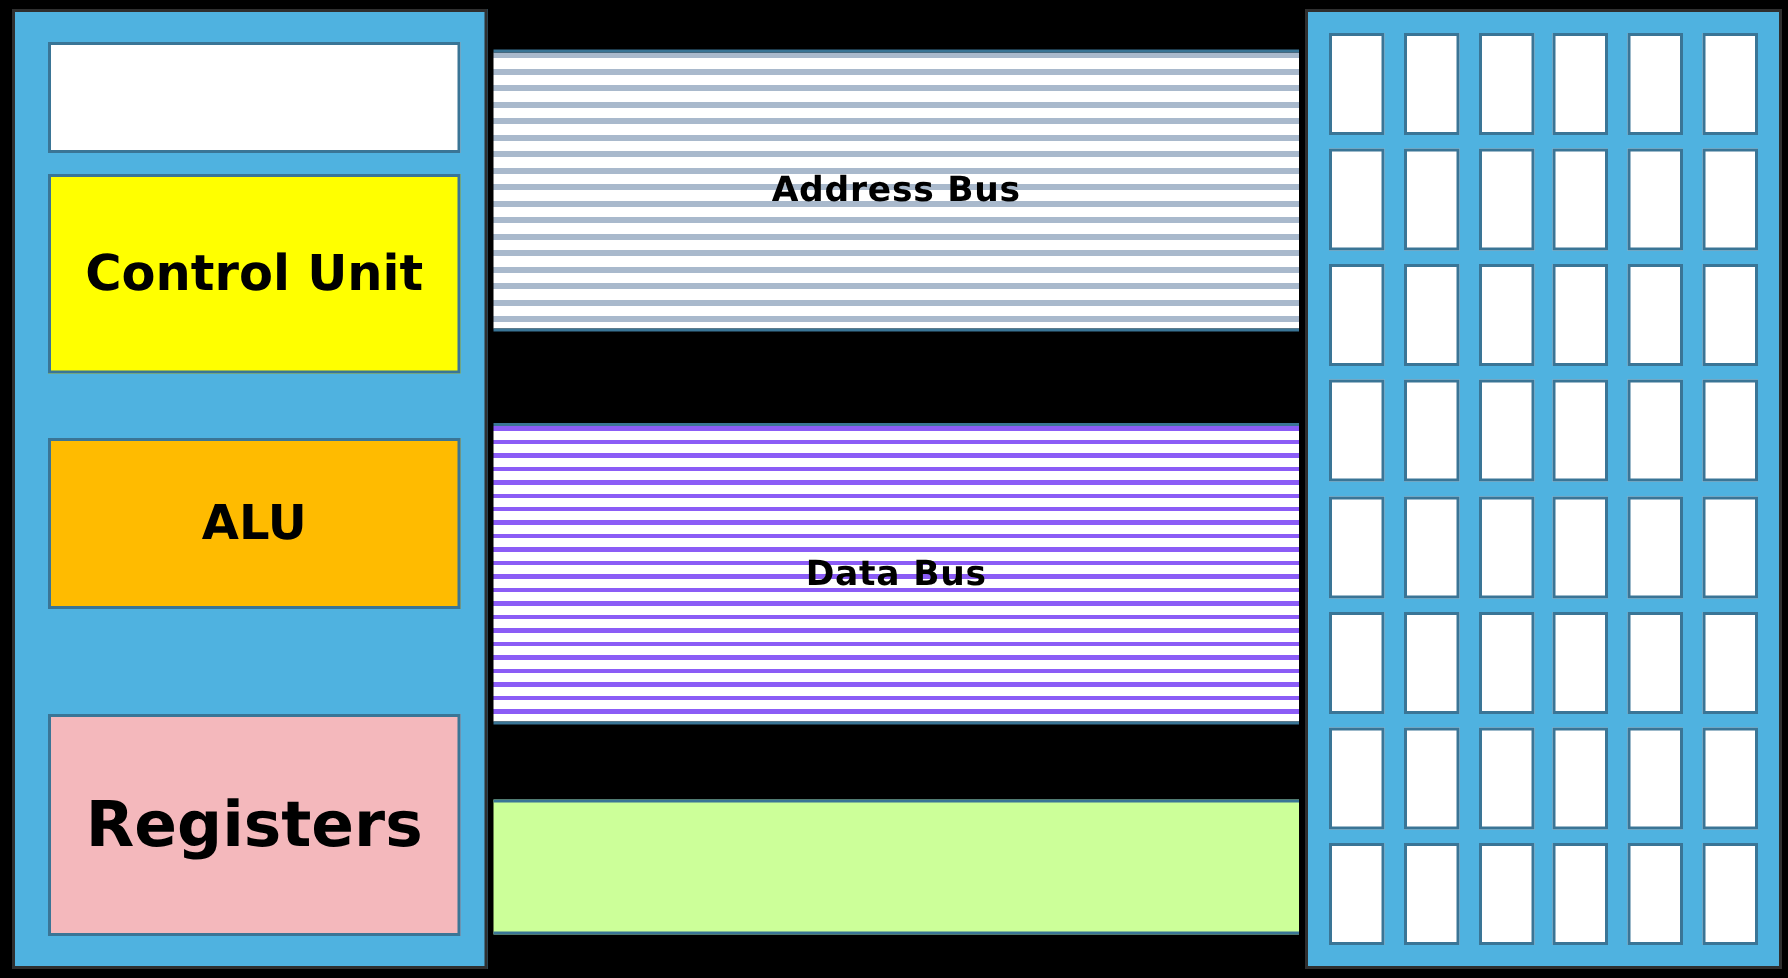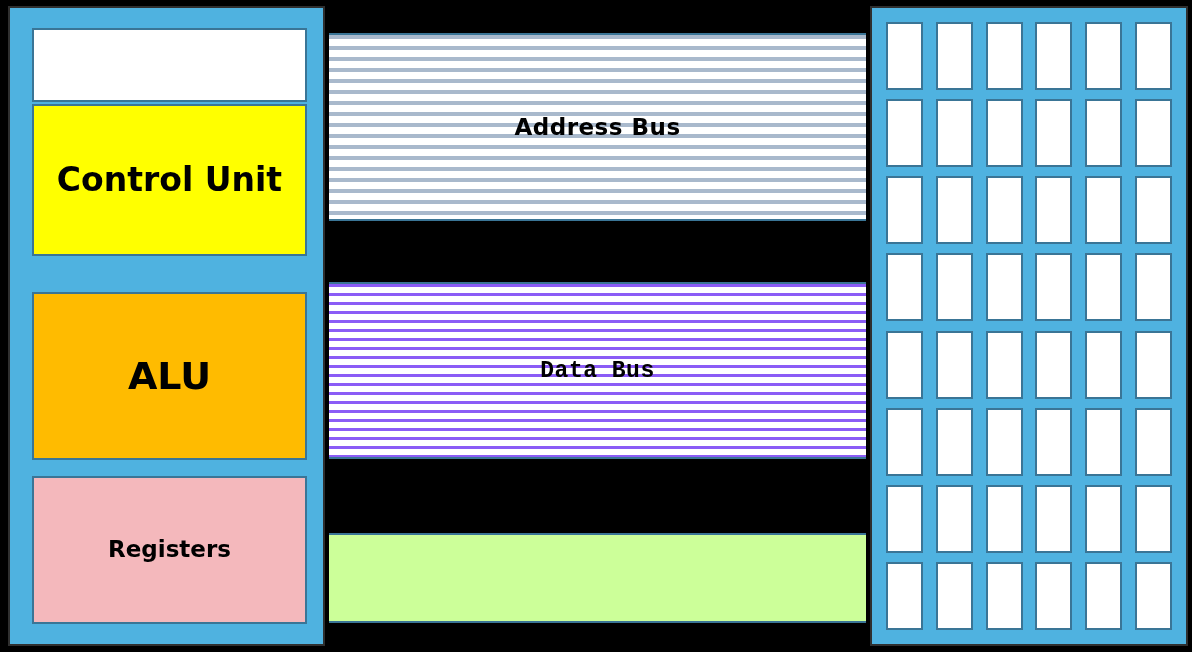--- a/index.html
+++ b/index.html
@@ -42,23 +42,23 @@
     display: flex;
     align-items: center;
     justify-content: center;
     text-align: center;
     color: #000000;
     font-weight: bold;
     line-height: 1.12;
   }
 
   .cpu-box-empty   { top: 20px;  height: 74px;  background: #FFFFFF; }
-  .cpu-box-control { top: 96px; height: 152px; background: #FFFF00; font-size: 33px; }
-  .cpu-box-alu     { top: 284px; height: 168px; background: #FFBB00; font-size: 38px; }
-  .cpu-box-regs    { top: 468px; height: 148px; background: #F4B8BC; font-size: 23px; }
+  .cpu-box-control { top: 108px; height: 133px; background: #FFFF00; font-size: 33px; }
+  .cpu-box-alu     { top: 284px; height: 114px; background: #FFBB00; font-size: 32px; }
+  .cpu-box-regs    { top: 468px; height: 148px; background: #F4B8BC; font-size: 42px; }
 
   
   .bus {
     position: absolute;
     left: 329px;
     width: 537px;
     box-sizing: border-box;
     display: flex;
     align-items: center;
     justify-content: center;
@@ -85,32 +85,31 @@
         #FFFFFF 4px,
         #FFFFFF 11px
       );
     border-top: 2px solid #3A7596;
     border-bottom: 2px solid #3A7596;
   }
 
   
   .bus-data {
     top: 282px;
-    height: 177px;
+    height: 201px;
     background:
       repeating-linear-gradient(
         to bottom,
         #8B5CF6 0px,
         #8B5CF6 3px,
         #FFFFFF 3px,
         #FFFFFF 9px
       );
     border-top: 2px solid #3A7596;
     border-bottom: 2px solid #3A7596;
-    font-family: Liberation Mono, monospace;
   }
 
   
   .bus-control {
     top: 533px;
     height: 90px;
     background: #CCFF99;
     border-top: 2px solid #3A7596;
     border-bottom: 2px solid #3A7596;
   }

